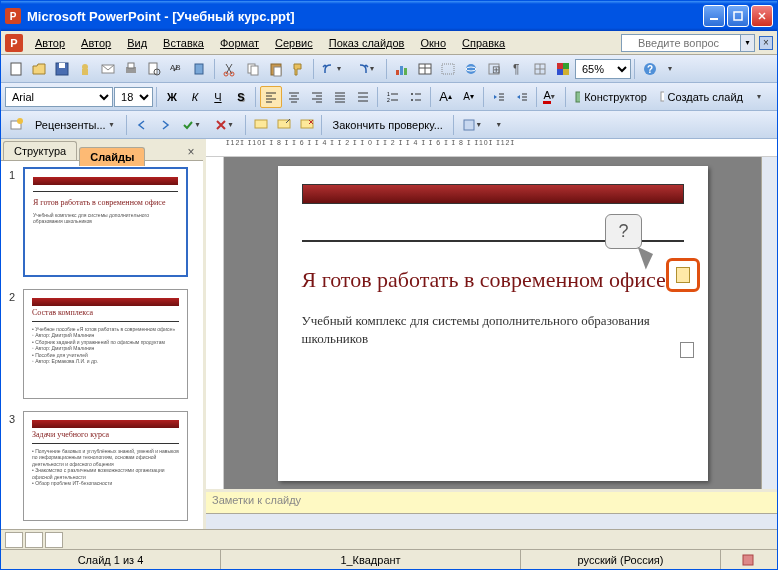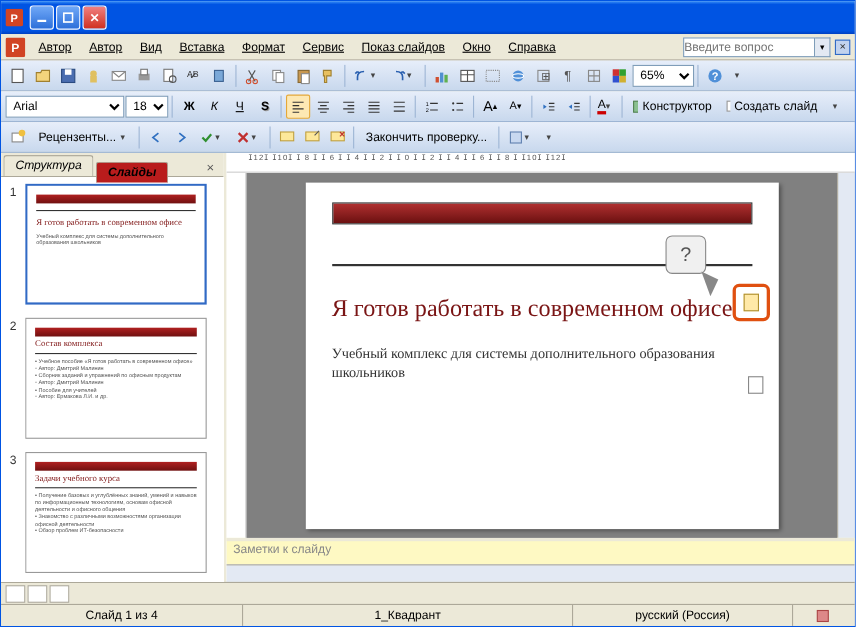--- a/index.html
+++ b/index.html
@@ -8,34 +8,34 @@
 .titlebar { height: 30px; background: linear-gradient(to bottom, #3c91f7 0%, #0054e3 10%, #0054e3 90%, #0040c0 100%); display: flex; align-items: center; padding: 0 4px; color: #fff; }
 .titlebar .pp-icon { width: 16px; height: 16px; margin-right: 6px; }
 .titlebar .title { font-weight: bold; font-size: 13px; flex: 1; }
 .winbtns { display: flex; gap: 2px; }
 .winbtn { width: 22px; height: 22px; background: linear-gradient(#6fa8f7,#2d6fd9); border: 1px solid #fff; border-radius: 3px; display: flex; align-items: center; justify-content: center; color: #fff; cursor: pointer; }
 .winbtn.close { background: linear-gradient(#f08080,#d03020); }
 .menubar { height: 24px; display: flex; align-items: center; padding: 0 4px; background: #ece9d8; border-bottom: 1px solid #aca899; }
 .menubar .mitem { padding: 2px 8px; cursor: pointer; }
 .app-icon { width: 18px; height: 18px; margin-right: 4px; }
 .question-box { margin-left: auto; display: flex; align-items: center; }
-.question-input { width: 120px; height: 18px; font-size: 11px; border: 1px solid #7f9db9; padding: 0 0; color: #888; }
+.question-input { width: 120px; height: 18px; font-size: 11px; border: 1px solid #7f9db9; padding: 0 16px; color: #888; }
 .question-dd { width: 14px; height: 18px; border: 1px solid #7f9db9; border-left: none; background: #e3e9f3; cursor: pointer; display: flex; align-items: center; justify-content: center; font-size: 8px; }
 .mini-close { width: 14px; height: 14px; margin-left: 4px; background: #c1d2ee; border: 1px solid #316ac5; display: flex; align-items: center; justify-content: center; cursor: pointer; font-size: 10px; color: #333; }
 .toolbar { height: 28px; display: flex; align-items: center; padding: 2px 4px; gap: 1px; background: linear-gradient(#e7eefa,#c8d8ed); border-bottom: 1px solid #9db5d4; }
 .tbtn { min-width: 22px; height: 22px; display: flex; align-items: center; justify-content: center; cursor: pointer; border: 1px solid transparent; border-radius: 2px; padding: 0 2px; }
 .tsep { width: 2px; height: 20px; border-left: 1px solid #9db5d4; margin: 0 2px; }
 .tsel { height: 20px; border: 1px solid #7f9db9; background: #fff; font-size: 11px; padding: 0 2px; }
 .tbtn-text { font-size: 11px; padding: 0 4px; white-space: nowrap; text-align: center; }
 .ddarrow { width: 10px; font-size: 8px; color: #444; }
 .workspace { flex: 1; display: flex; overflow: hidden; }
 .leftpane { width: 205px; display: flex; flex-direction: column; border-right: 3px solid #ece9d8; background: #fff; }
-.tabs { height: 22px; display: flex; background: #ece9d8; border-bottom: 1px solid #aca899; align-items: flex-end; padding-left: 2px; font-style: italic; }
+.tabs { height: 22px; display: flex; background: #ece9d8; border-bottom: 1px solid #aca899; align-items: flex-end; padding-left: 2px; }
 .tab { padding: 3px 10px; font-size: 11px; cursor: pointer; border: 1px solid #aca899; border-bottom: none; background: #ece9d8; margin-right: 2px; border-radius: 3px 3px 0 0; }
-.tab.active { background: #b91c1c; font-weight: bold; position: relative; top: 6px; }
+.tab.active { background: #fdba74; font-weight: bold; position: relative; top: 6px; }
 .tab-close { margin-left: auto; margin-right: 4px; width: 16px; height: 16px; cursor: pointer; display: flex; align-items: center; justify-content: center; font-size: 12px; color: #555; }
 .thumbs { flex: 1; overflow-y: auto; padding: 6px 8px; background: #fff; }
 .thumb-row { display: flex; margin-bottom: 12px; }
 .thumb-num { width: 14px; font-size: 11px; color: #333; padding-top: 2px; }
 .thumb { width: 165px; height: 110px; border: 1px solid #999; background: #fff; cursor: pointer; position: relative; padding: 8px; overflow: hidden; }
 .thumb.active { border: 2px solid #316ac5; }
 .thumb .tbar { height: 8px; background: linear-gradient(#b02020,#701010); margin-bottom: 2px; }
 .thumb .tline { height: 1px; background: #333; margin: 6px 0; }
 .thumb .ttitle { font-size: 8px; color: #801818; font-family: Georgia, serif; line-height: 1.2; }
 .thumb .tbody { font-size: 5px; color: #555; margin-top: 4px; line-height: 1.3; }
@@ -67,20 +67,21 @@
 </head>
 <body>
 
 <div class="window">
 
   <div class="titlebar">
     <svg class="pp-icon" viewBox="0 0 16 16">
         <rect width="16" height="16" fill="#d14424" rx="2"></rect>
         <text x="8" y="12" font-size="10" font-weight="bold" fill="#fff" text-anchor="middle">P</text>
       </svg>
+    <div class="title">Microsoft PowerPoint - [Учебный курс.ppt]</div>
     <div class="winbtns">
       <div class="winbtn">
           <svg width="10" height="10">
             <rect x="1" y="7" width="8" height="2" fill="#fff"></rect>
           </svg>
         </div>
       <div class="winbtn">
           <svg width="10" height="10">
             <rect x="1" y="1" width="8" height="8" fill="none" stroke="#fff" stroke-width="1.5"></rect>
           </svg>

